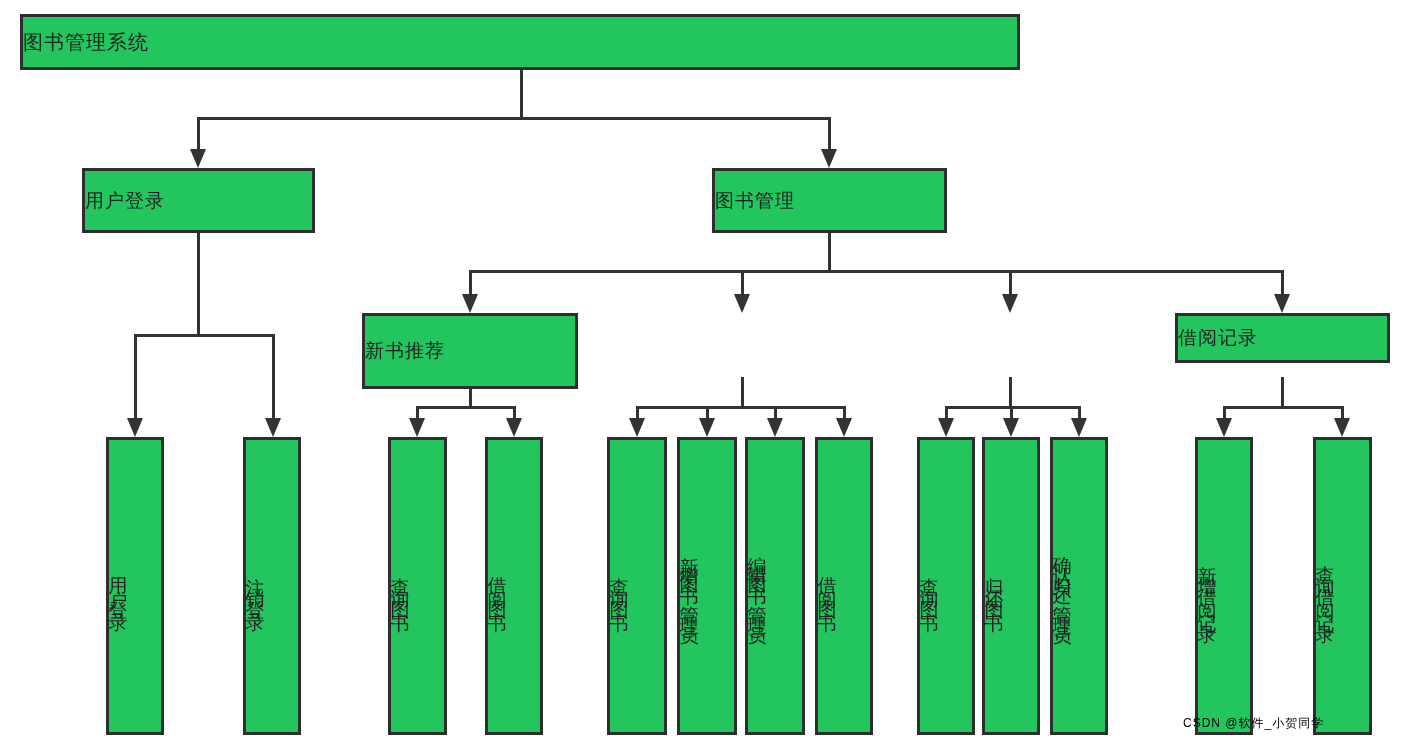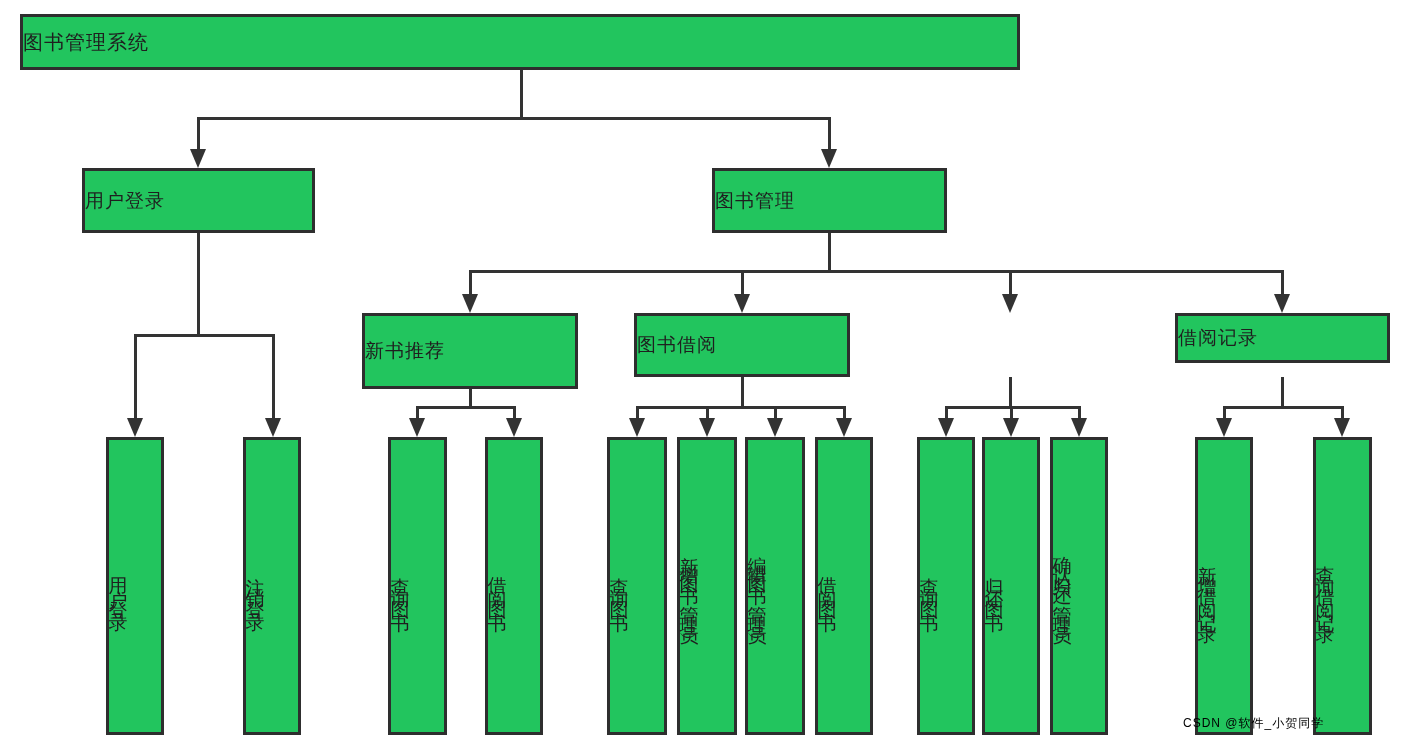--- a/index.html
+++ b/index.html
@@ -102,23 +102,20 @@
   <div class="box hb" style="left:82px;top:168px;width:233px;height:65px;">
     <span>用户登录</span>
   </div>
   <div class="box hb" style="left:712px;top:168px;width:235px;height:65px;">
     <span>图书管理</span>
   </div>
 
   <div class="box hb" style="left:362px;top:313px;width:216px;height:76px;">
     <span>新书推荐</span>
   </div>
-  <div class="box hb" style="left:634px;top:313px;width:216px;height:64px;">
-    <span>图书借阅</span>
-  </div>
   <div class="box hb" style="left:1175px;top:313px;width:215px;height:50px;">
     <span>借阅记录</span>
   </div>
 
   <div class="box vb" style="left:106px;top:437px;width:58px;height:298px;">
     <span>用户登录</span>
   </div>
   <div class="box vb" style="left:243px;top:437px;width:58px;height:298px;">
     <span>注销登录</span>
   </div>

